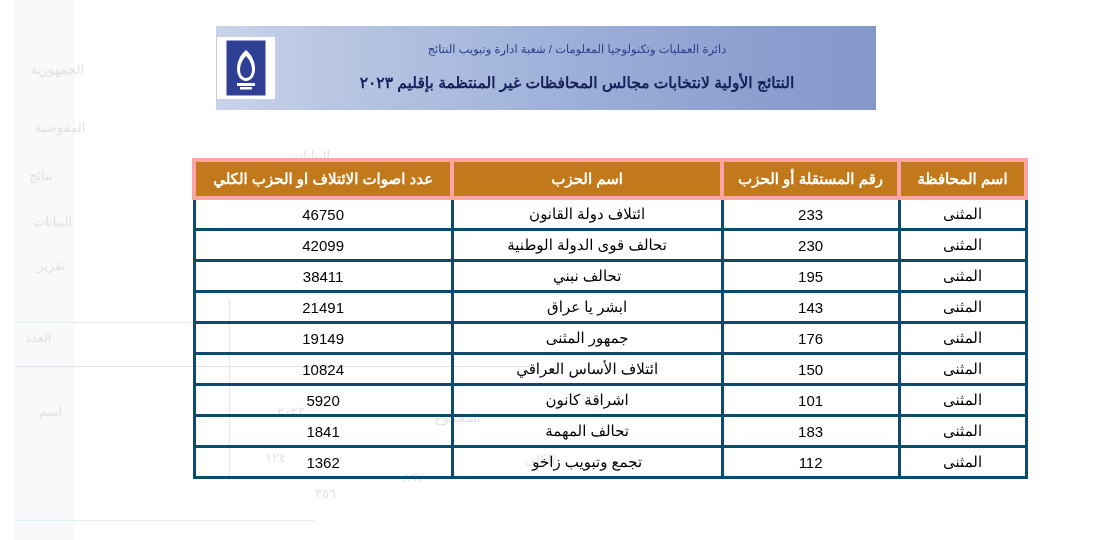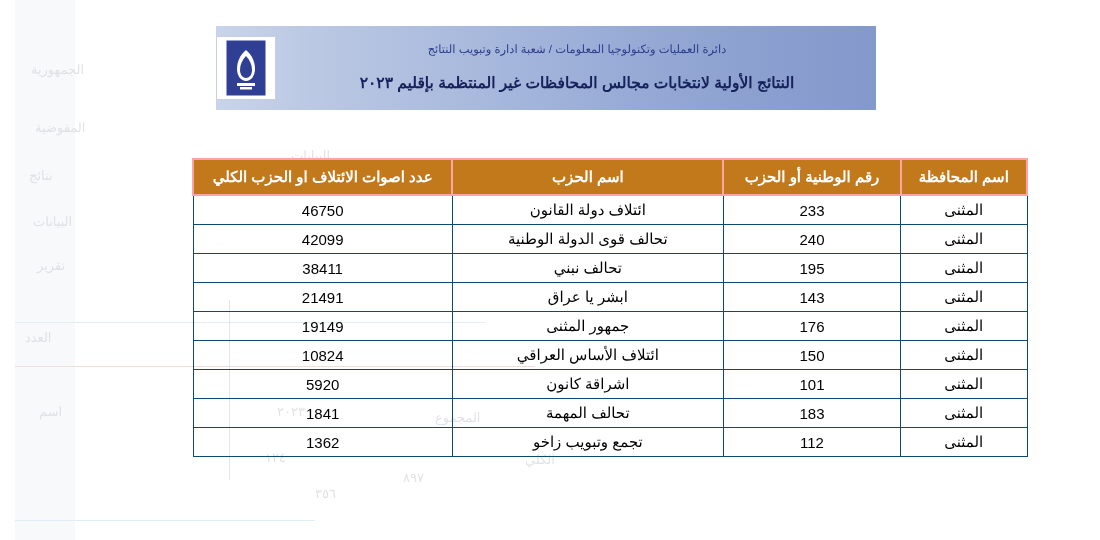--- a/index.html
+++ b/index.html
@@ -108,27 +108,27 @@
     border-collapse: collapse;
     width: 100%;
     table-layout: fixed;
   }
   table.results th {
     background: #c2791c;
     color: #ffffff;
     font-size: 15px;
     font-weight: bold;
     height: 30px;
-    border: 2px solid #fca5a5;
+    border: 4px solid #fca5a5;
     padding: 2px 6px;
     text-align: center;
     white-space: nowrap;
   }
   table.results td {
-    border: 1px solid #0c4a6e;
+    border: 3px solid #0c4a6e;
     height: 26px;
     font-size: 15px;
     color: #000000;
     text-align: center;
     padding: 1px 6px;
     background: transparent;
   }
   .col-gov   { width: 14.5%; }
   .col-num   { width: 21%; }
   .col-name  { width: 33%; }
@@ -174,35 +174,35 @@
     <div class="banner-line2">دائرة العمليات وتكنولوجيا المعلومات / شعبة ادارة وتبويب النتائج</div>
     <div class="banner-line3">النتائج الأولية لانتخابات مجالس المحافظات غير المنتظمة بإقليم ٢٠٢٣</div>
   </div>
 </div>
 
 <div class="table-wrap">
   <table class="results">
     <thead>
       <tr>
         <th class="col-gov">اسم المحافظة</th>
-        <th class="col-num">رقم الوطنية أو الحزب</th>
+        <th class="col-num">رقم المستقلة أو الحزب</th>
         <th class="col-name">اسم الحزب</th>
         <th class="col-votes">عدد اصوات الائتلاف او الحزب الكلي</th>
       </tr>
     </thead>
     <tbody>
       <tr>
         <td>المثنى</td>
         <td>233</td>
         <td>ائتلاف دولة القانون</td>
         <td>46750</td>
       </tr>
       <tr>
         <td>المثنى</td>
-        <td>240</td>
+        <td>230</td>
         <td>تحالف قوى الدولة الوطنية</td>
         <td>42099</td>
       </tr>
       <tr>
         <td>المثنى</td>
         <td>195</td>
         <td>تحالف نبني</td>
         <td>38411</td>
       </tr>
       <tr>

